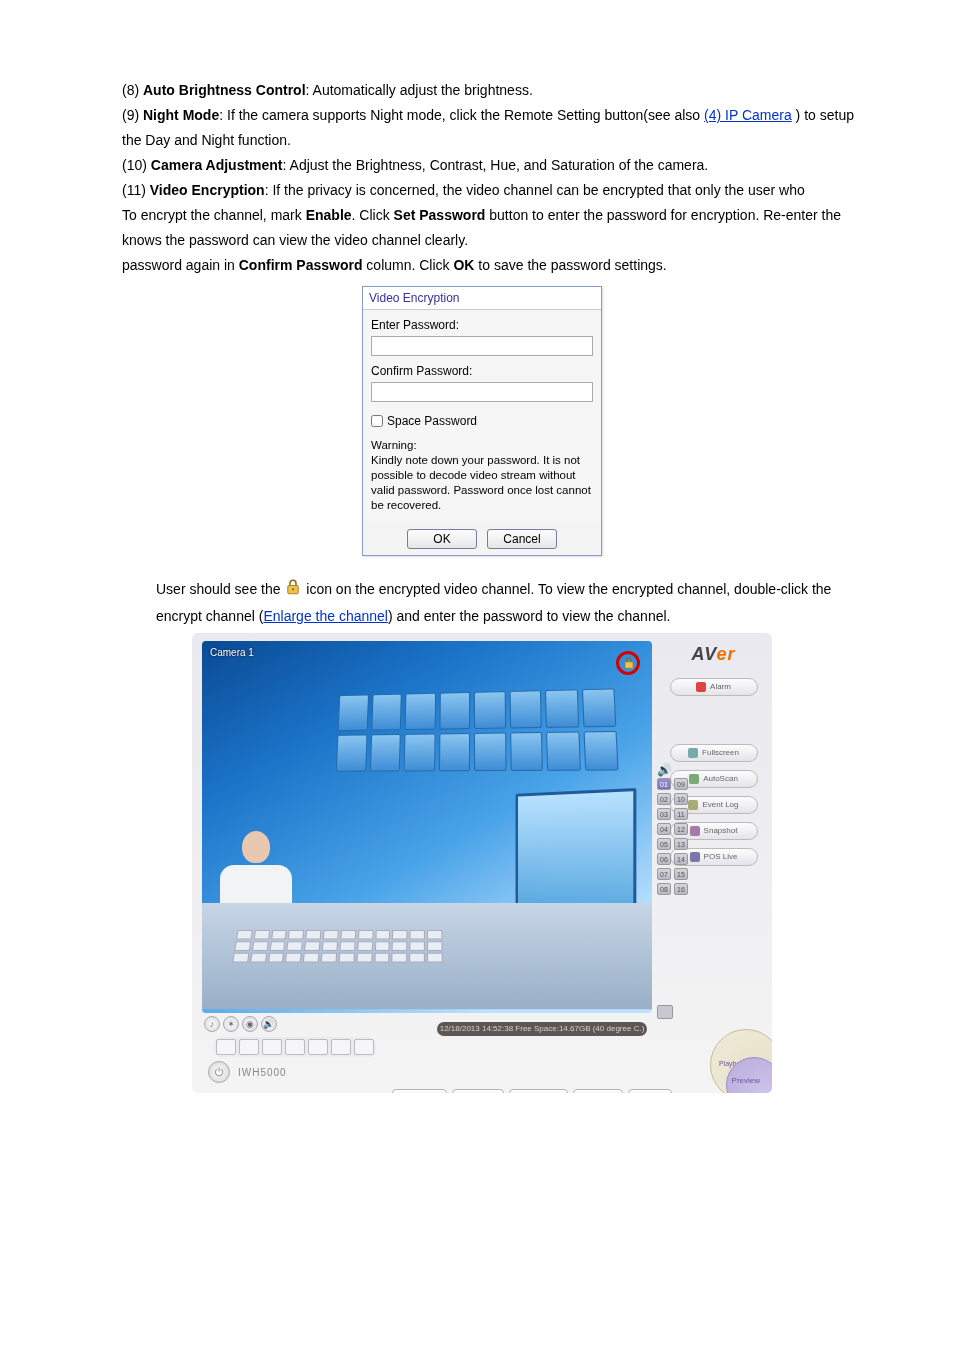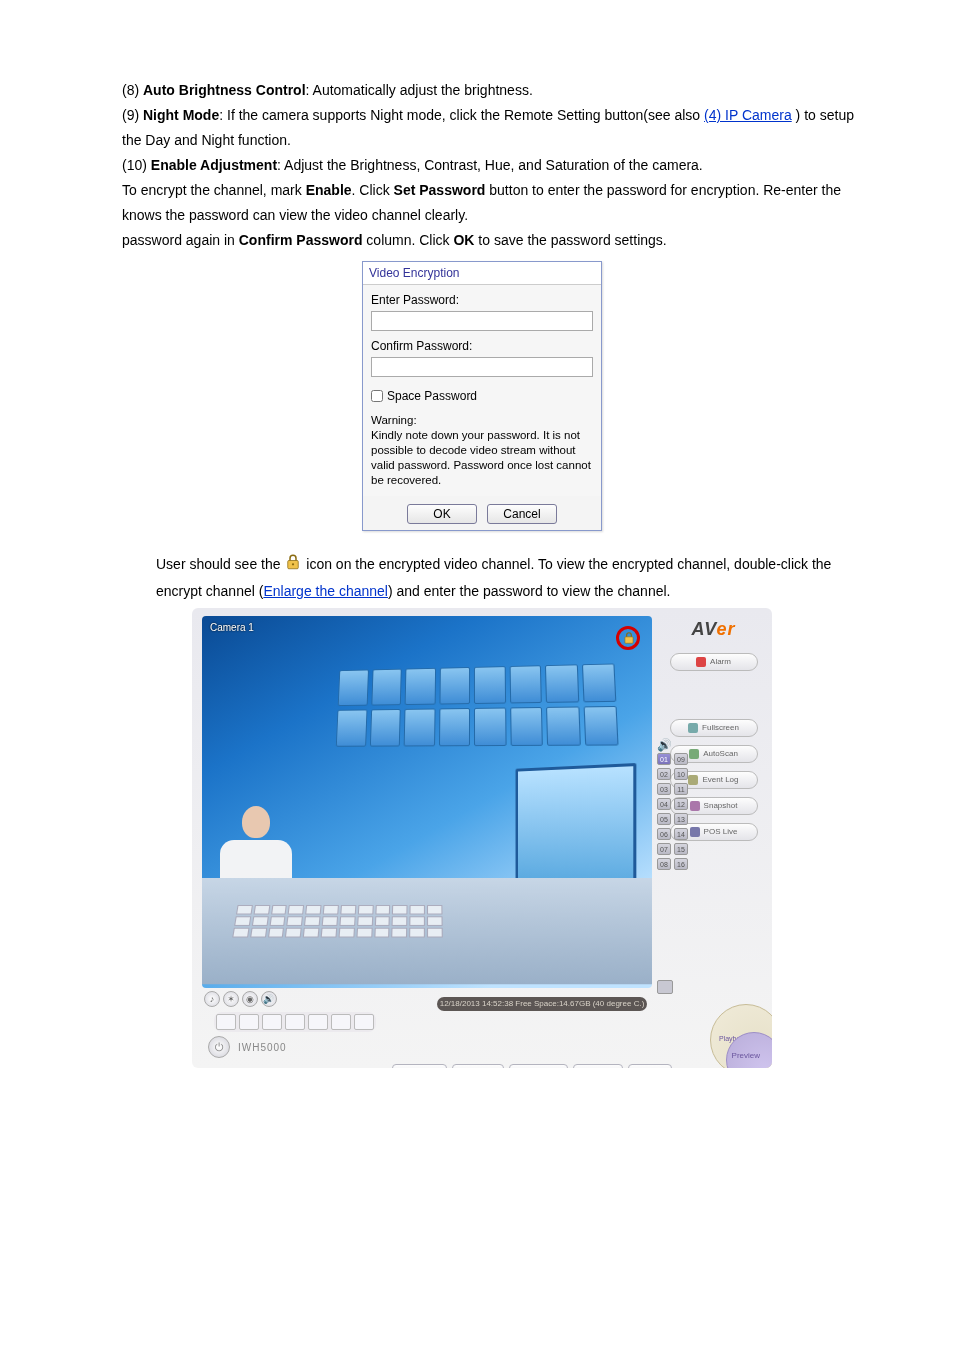--- a/index.html
+++ b/index.html
@@ -429,23 +429,26 @@
   </p>
 
   <p class="paragraph">
     <span>(9) </span><span class="bold">Night Mode</span><span>: If the camera supports Night mode, click the Remote Setting button(see also </span><span class="link-text">(4) IP Camera</span><span> ) to setup</span>
   </p>
   <p class="paragraph">
     <span>the Day and Night function.</span>
   </p>
 
   <p class="paragraph">
-    <span>(10) </span><span class="bold">Enable Adjustment</span><span>: Adjust the Brightness, Contrast, Hue, and Saturation of the camera.</span>
-  </p>
-
+    <span>(10) </span><span class="bold">Camera Adjustment</span><span>: Adjust the Brightness, Contrast, Hue, and Saturation of the camera.</span>
+  </p>
+
+  <p class="paragraph">
+    <span>(11) </span><span class="bold">Video Encryption</span><span>: If the privacy is concerned, the video channel can be encrypted that only the user who</span>
+  </p>
   <p class="paragraph">
     <span>To encrypt the channel, mark </span><span class="bold">Enable</span><span>. Click </span><span class="bold">Set Password</span><span> button to enter the password for encryption. Re-enter the</span>
   </p>
 
   <p class="paragraph">
     <span>knows the password can view the video channel clearly.</span>
   </p>
   <p class="paragraph">
     <span>password again in </span><span class="bold">Confirm Password</span><span> column. Click </span><span class="bold">OK</span><span> to save the password settings.</span>
   </p>

